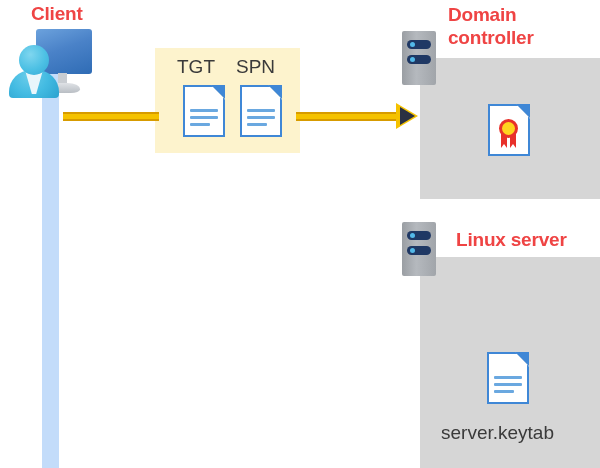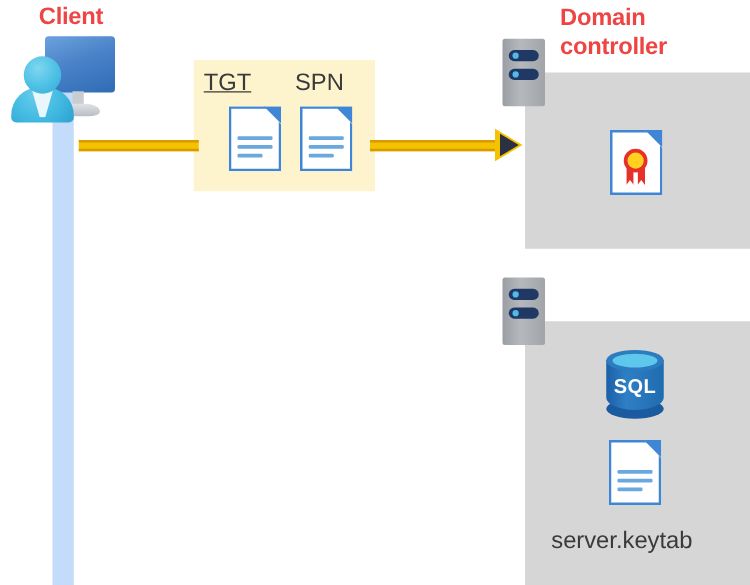--- a/index.html
+++ b/index.html
@@ -320,21 +320,21 @@
     <div id="monitor-screen"></div>
     <div id="monitor-neck"></div>
     <div id="monitor-base"></div>
     <div id="person-body"></div>
     <div id="person-collar"></div>
     <div id="person-head"></div>
   </div>
 
   <div id="msg-box"></div>
 
-  <div class="label-plain" style="left:163px; top:56px;text-decoration:underline;">TGT</div>
+  <div class="label-plain" style="left:177px; top:56px;">TGT</div>
   <div class="doc" style="left:183px; top:85px;">
     <div class="doc-page"></div>
     <div class="doc-fold"></div>
     <div class="doc-lines">
       <i></i>
         <i></i>
         <i class="short"></i>
     </div>
   </div>
 
@@ -377,28 +377,22 @@
 
   <div class="machine-panel" id="panel-linux"></div>
   <div class="tower" id="tower-linux">
     <div class="tower-bar" style="top:9px;">
       <div class="tower-led"></div>
     </div>
     <div class="tower-bar" style="top:24px;">
       <div class="tower-led"></div>
     </div>
   </div>
-
-  <div id="sql-icon">
-    <div id="sql-body-bottom"></div>
-    <div id="sql-body"></div>
-    <div id="sql-top-outer"></div>
-    <div id="sql-top-inner"></div>
-    <div id="sql-text">SQL</div>
-  </div>
+  <div class="title-bold" style="left:456px; top:228px;">Linux server</div>
+
 
   <div class="doc" style="left:487px; top:352px;">
     <div class="doc-page"></div>
     <div class="doc-fold"></div>
     <div class="doc-lines">
       <i></i>
         <i></i>
         <i class="short"></i>
     </div>
   </div>

